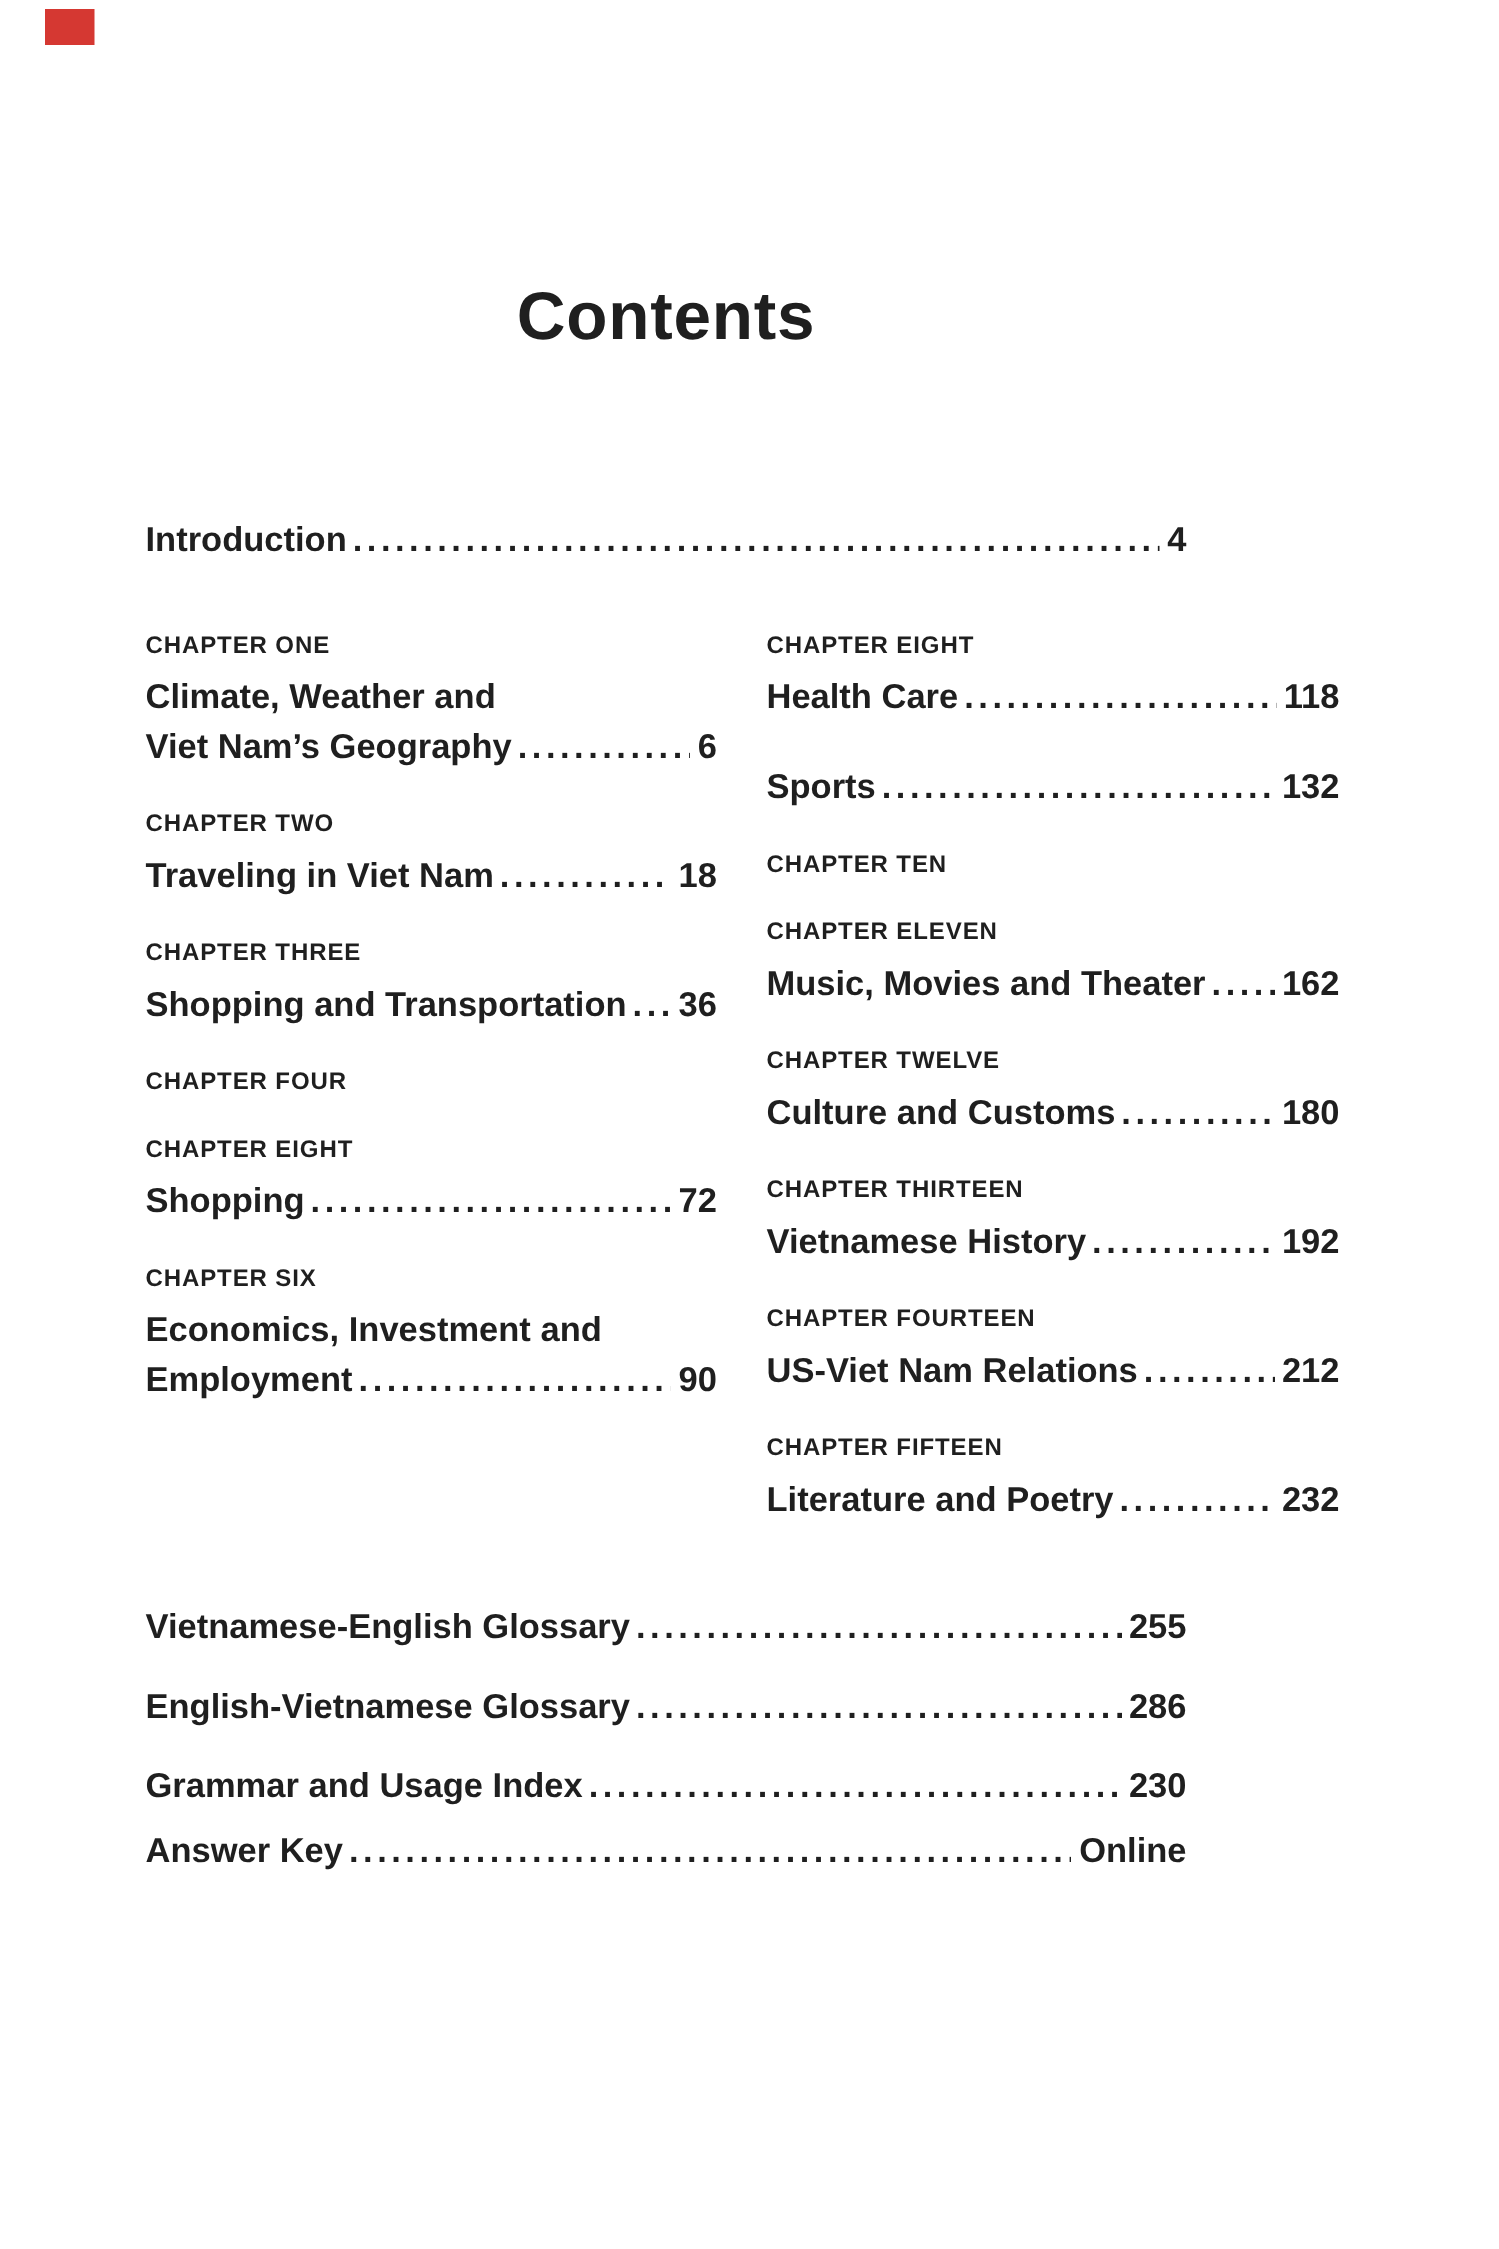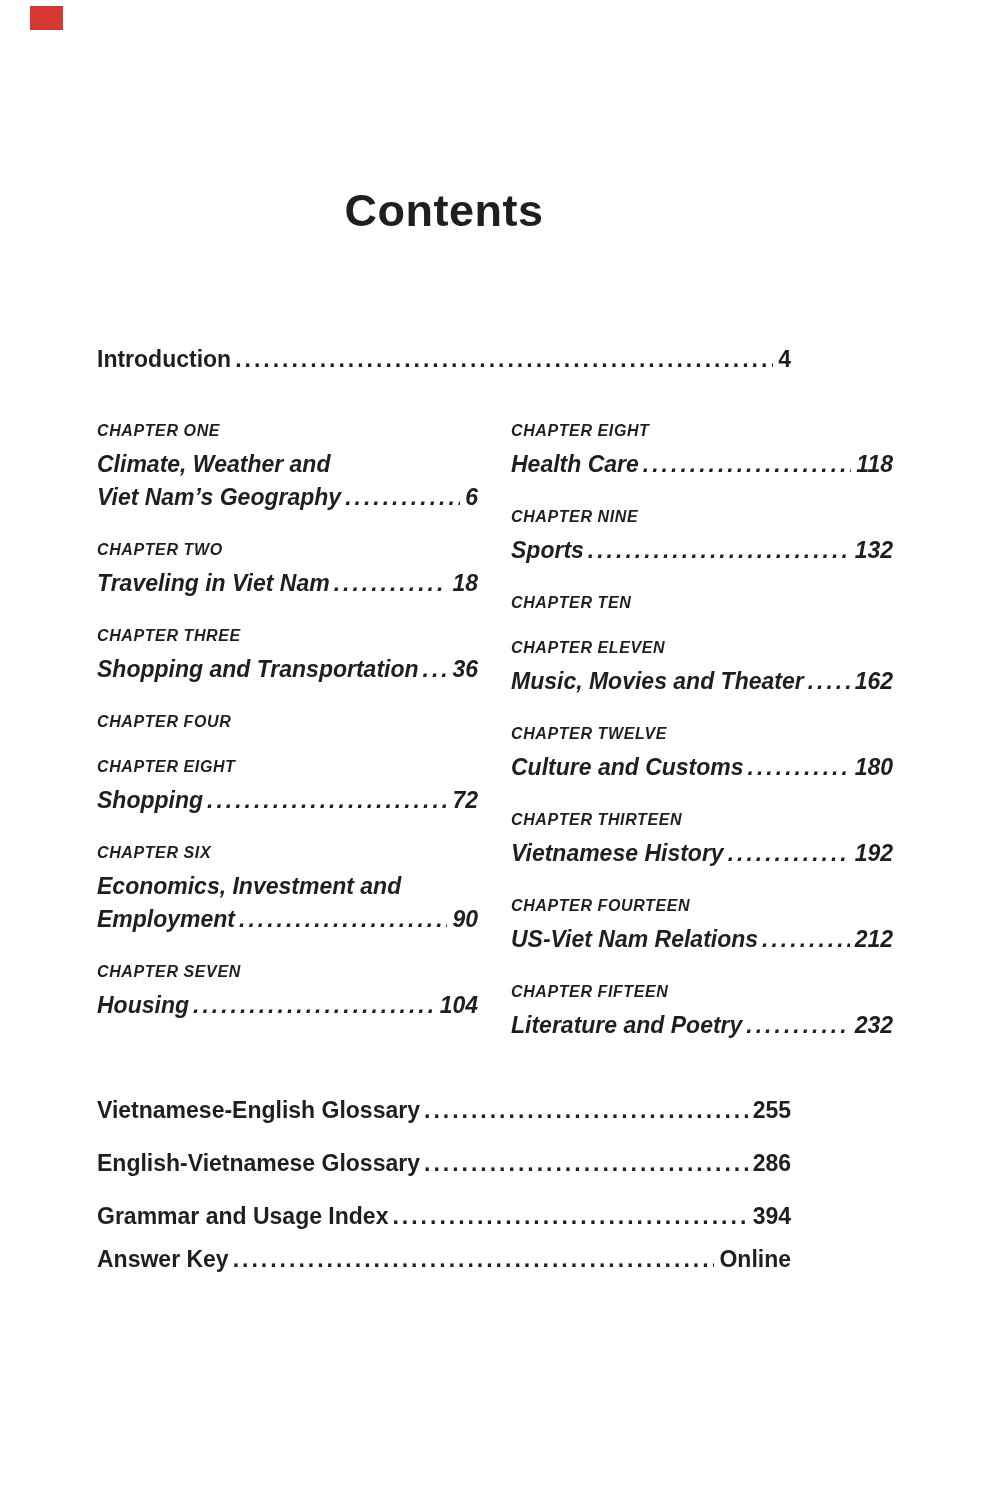--- a/index.html
+++ b/index.html
@@ -58,21 +58,21 @@
 
   .intro-row { margin-top: 106px; }
 
   .columns {
     display: flex;
     margin-top: 46px;
   }
   .col-left  { width: 381px; margin-right: 33px; flex: none; }
   .col-right { width: 382px; flex: none; }
 
-  .chapter { margin-bottom: 27px; font-style: italic; }
+  .chapter { margin-bottom: 27px; }
   .chapter:last-child { margin-bottom: 0; }
   .chapter-label {
     font-size: 16px;
     line-height: 18px;
     font-weight: 700;
     letter-spacing: 0.6px;
     margin-bottom: 8px;
   }
   .chapter .pre-line {
     font-size: 23px;
@@ -148,44 +148,35 @@
       <div class="chapter">
         <div class="chapter-label">CHAPTER SIX</div>
         <div class="pre-line">Economics, Investment and</div>
         <div class="row">
           <span class="t">Employment</span>
           <span class="leader"></span>
           <span class="pg">90</span>
         </div>
       </div>
 
-      <div class="chapter">
-        <div class="chapter-label">CHAPTER SEVEN</div>
-        <div class="row">
-          <span class="t">Housing</span>
-          <span class="leader"></span>
-          <span class="pg">104</span>
-        </div>
-      </div>
 
     </div>
 
     <div class="col-right">
 
       <div class="chapter">
         <div class="chapter-label">CHAPTER EIGHT</div>
         <div class="row">
           <span class="t">Health Care</span>
           <span class="leader"></span>
           <span class="pg">118</span>
         </div>
       </div>
 
       <div class="chapter">
-        <div class="chapter-label">CHAPTER NINE</div>
         <div class="row">
           <span class="t">Sports</span>
           <span class="leader"></span>
           <span class="pg">132</span>
         </div>
       </div>
 
       <div class="chapter">
         <div class="chapter-label">CHAPTER TEN</div>
       </div>
@@ -248,21 +239,21 @@
 
     <div class="row bm-row bm-gap-lg">
       <span class="t">English-Vietnamese Glossary</span>
       <span class="leader"></span>
       <span class="pg">286</span>
     </div>
 
     <div class="row bm-row bm-gap-sm">
       <span class="t">Grammar and Usage Index</span>
       <span class="leader"></span>
-      <span class="pg">394</span>
+      <span class="pg">230</span>
     </div>
 
     <div class="row bm-row">
       <span class="t">Answer Key</span>
       <span class="leader"></span>
       <span class="pg">Online</span>
     </div>
 
   </div>
 </div>

